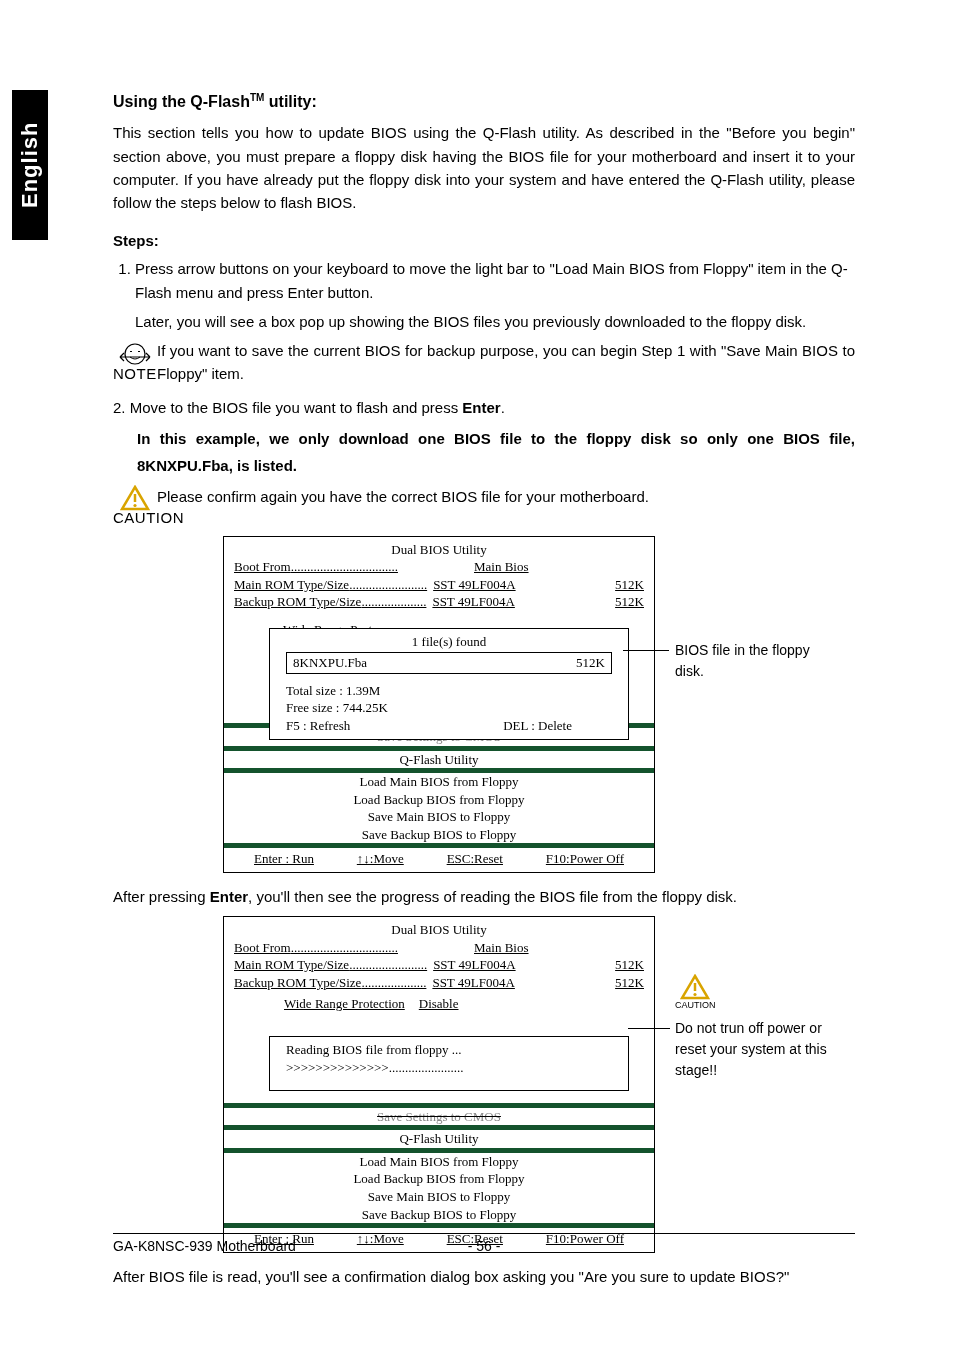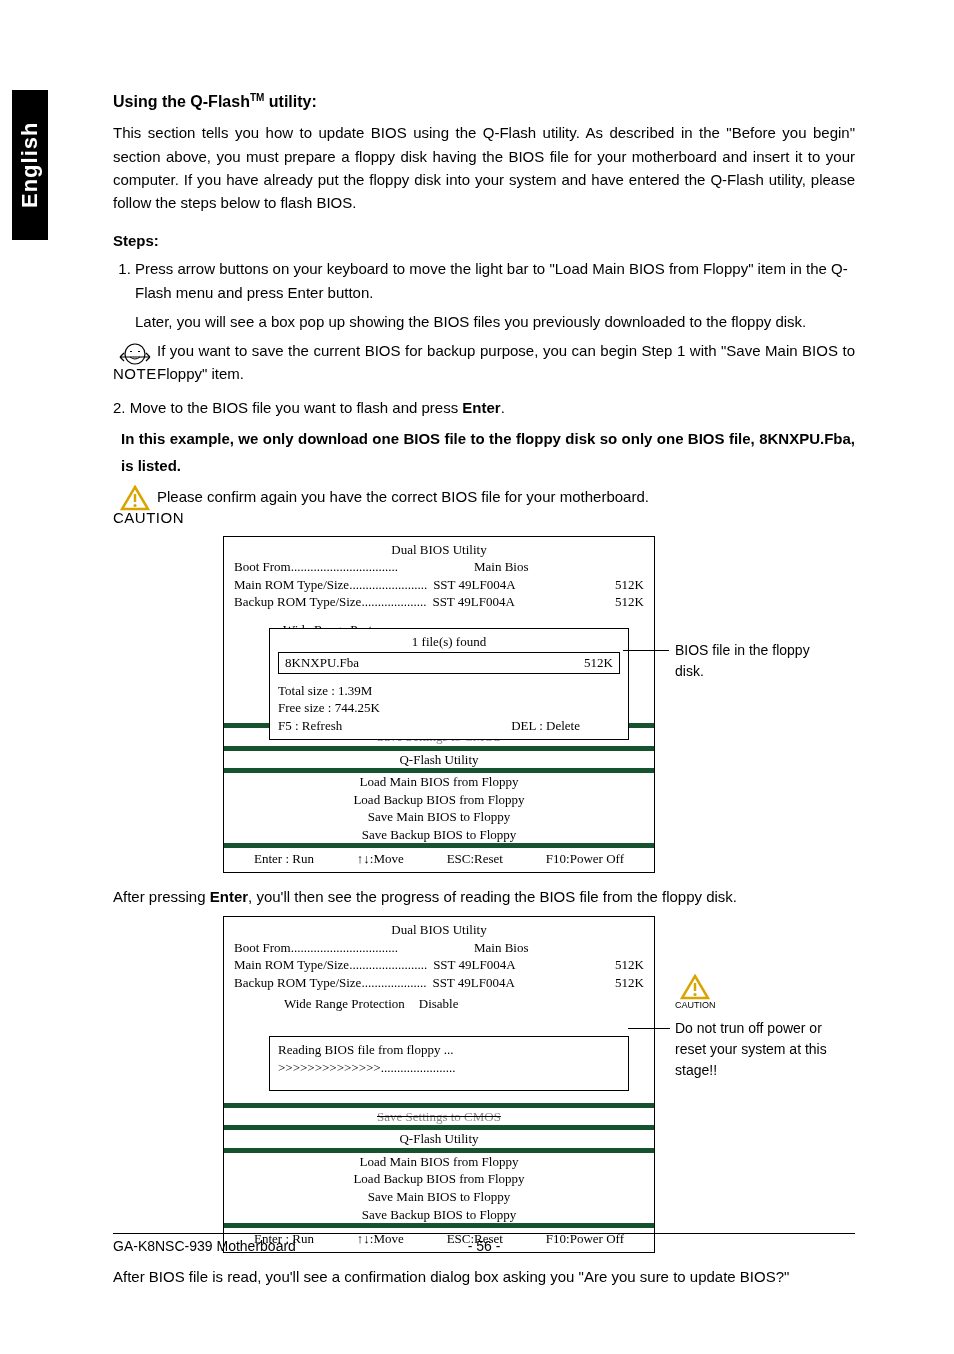--- a/index.html
+++ b/index.html
@@ -48,31 +48,31 @@
   .note-row .txt { line-height: 1.55; text-align: justify; }
   .bold { font-weight: bold; }
   .bios-box-wrap { position: relative; margin: 8px 0 12px 110px; }
   .bios-box {
     border: 1.5px solid #000;
     width: 432px;
     font-family: "Times New Roman", serif;
     font-size: 13px;
     line-height: 1.35;
   }
-  .bios-row { display: flex; justify-content: space-between; padding: 0 10px; }
+  .bios-row { display: flex; justify-content: space-between; padding: 0 10px; text-decoration: underline; }
   .bios-center { text-align: center; }
   .bios-sep { border-top: 5px solid #14532d; }
   .popup {
     position: absolute;
     border: 1.5px solid #000;
     background: #fff;
     font-family: "Times New Roman", serif;
     font-size: 13px;
     line-height: 1.35;
-    padding: 4px 8px;
+    padding: 4px 16px;
   }
   .popup-title { text-align: center; }
   .sel-file { border: 1px solid #000; display: flex; justify-content: space-between; padding: 1px 6px; margin: 2px 0; }
   .side-annot {
     position: absolute;
     font-size: 14px;
     line-height: 1.5;
   }
   .lead-line { position: absolute; background: #000; height: 1px; }
   .caution-svg { display: block; margin: 0 auto; }
@@ -124,21 +124,21 @@
         <path d="M12 13 Q13 11 14 13 M20 13 Q21 11 22 13 M12 18 Q17 22 22 18" stroke="#000" stroke-width="1" fill="none"></path>
       </svg>
       <span class="lbl">NOTE</span>
     </div>
     <div class="txt">If you want to save the current BIOS for backup purpose, you can begin Step 1 with "Save Main BIOS to Floppy" item.</div>
   </div>
 
   <p>
     <span>2. Move to the BIOS file you want to flash and press </span><span class="bold">Enter</span><span>.</span>
   </p>
-  <p class="bold" style="margin-left:8px; margin-top:6px; line-height:1.8;">In this example, we only download one BIOS file to the floppy disk so only one BIOS file, 8KNXPU.Fba, is listed.</p>
+  <p class="bold" style="margin-left:24px; margin-top:6px; line-height:1.8;">In this example, we only download one BIOS file to the floppy disk so only one BIOS file, 8KNXPU.Fba, is listed.</p>
 
   <div class="note-row">
     <div class="note-icon">
       <svg class="caution-svg" width="30" height="26" viewBox="0 0 30 26">
         <path d="M15 2 L28 24 L2 24 Z" fill="none" stroke="#d9a400" stroke-width="2.5"></path>
         <line x1="15" y1="9" x2="15" y2="17" stroke="#d9a400" stroke-width="2.5"></line>
         <circle cx="15" cy="20.5" r="1.6" fill="#d9a400"></circle>
       </svg>
       <span class="lbl">CAUTION</span>
     </div>

